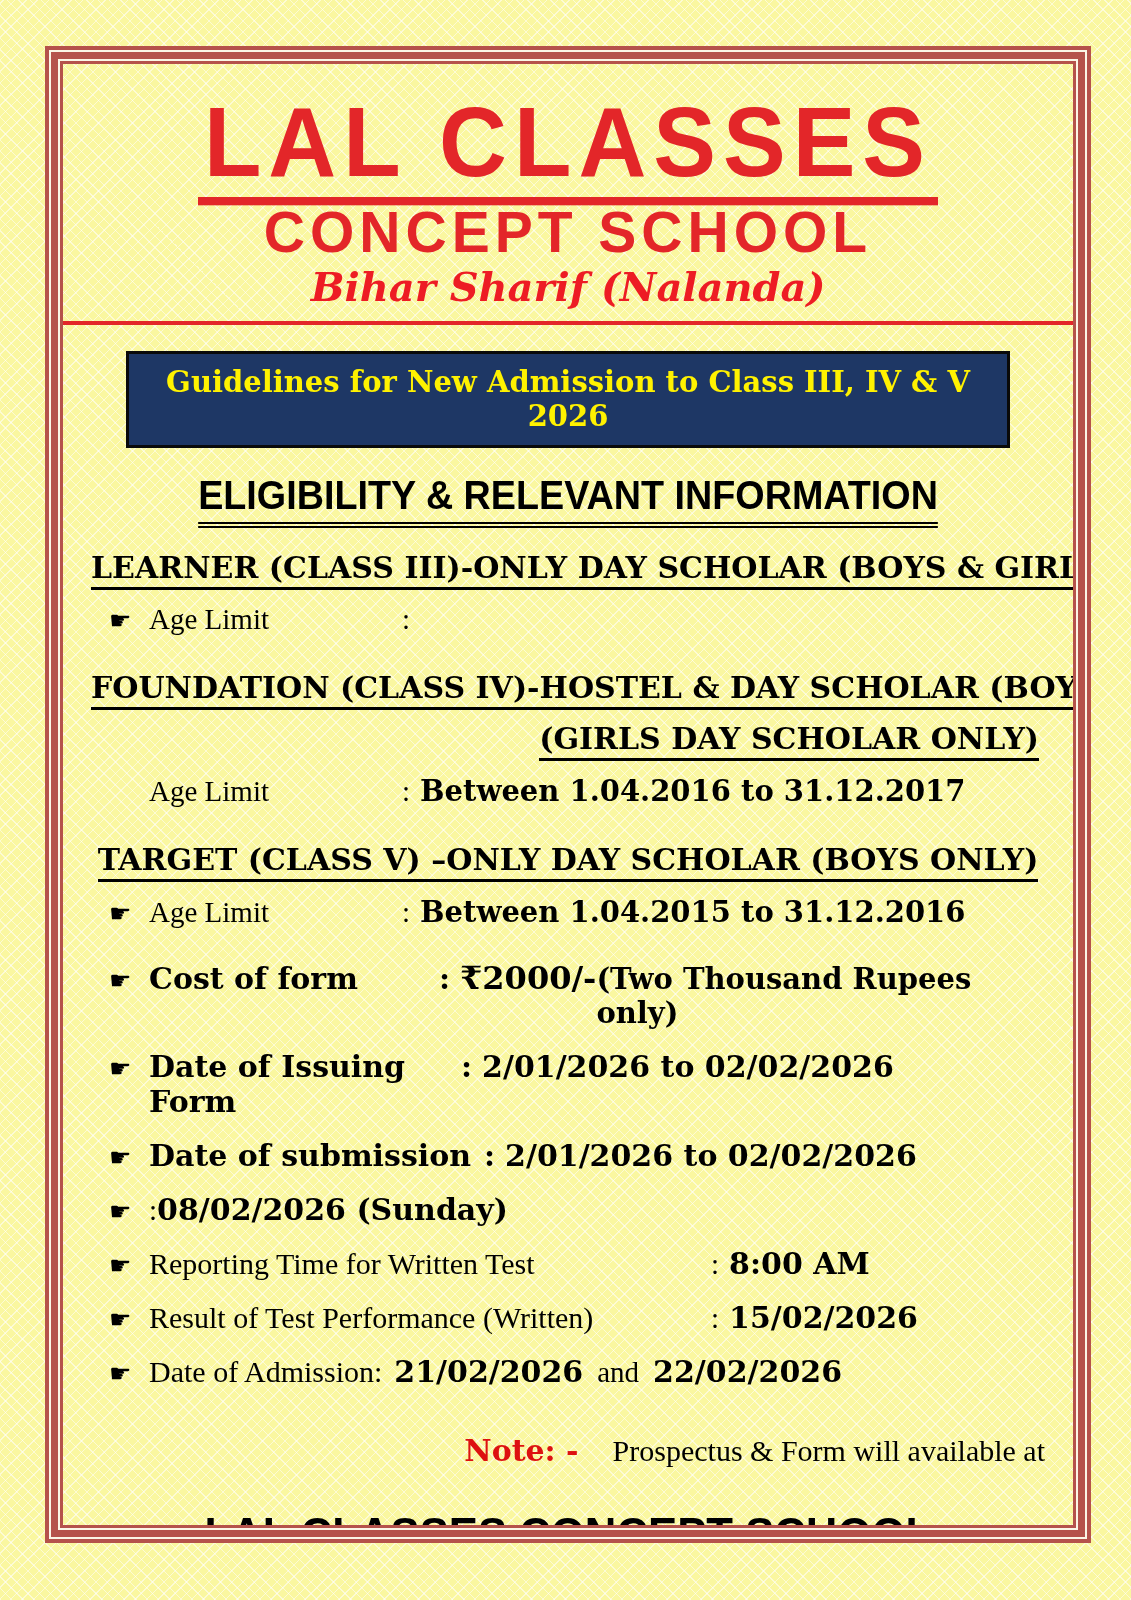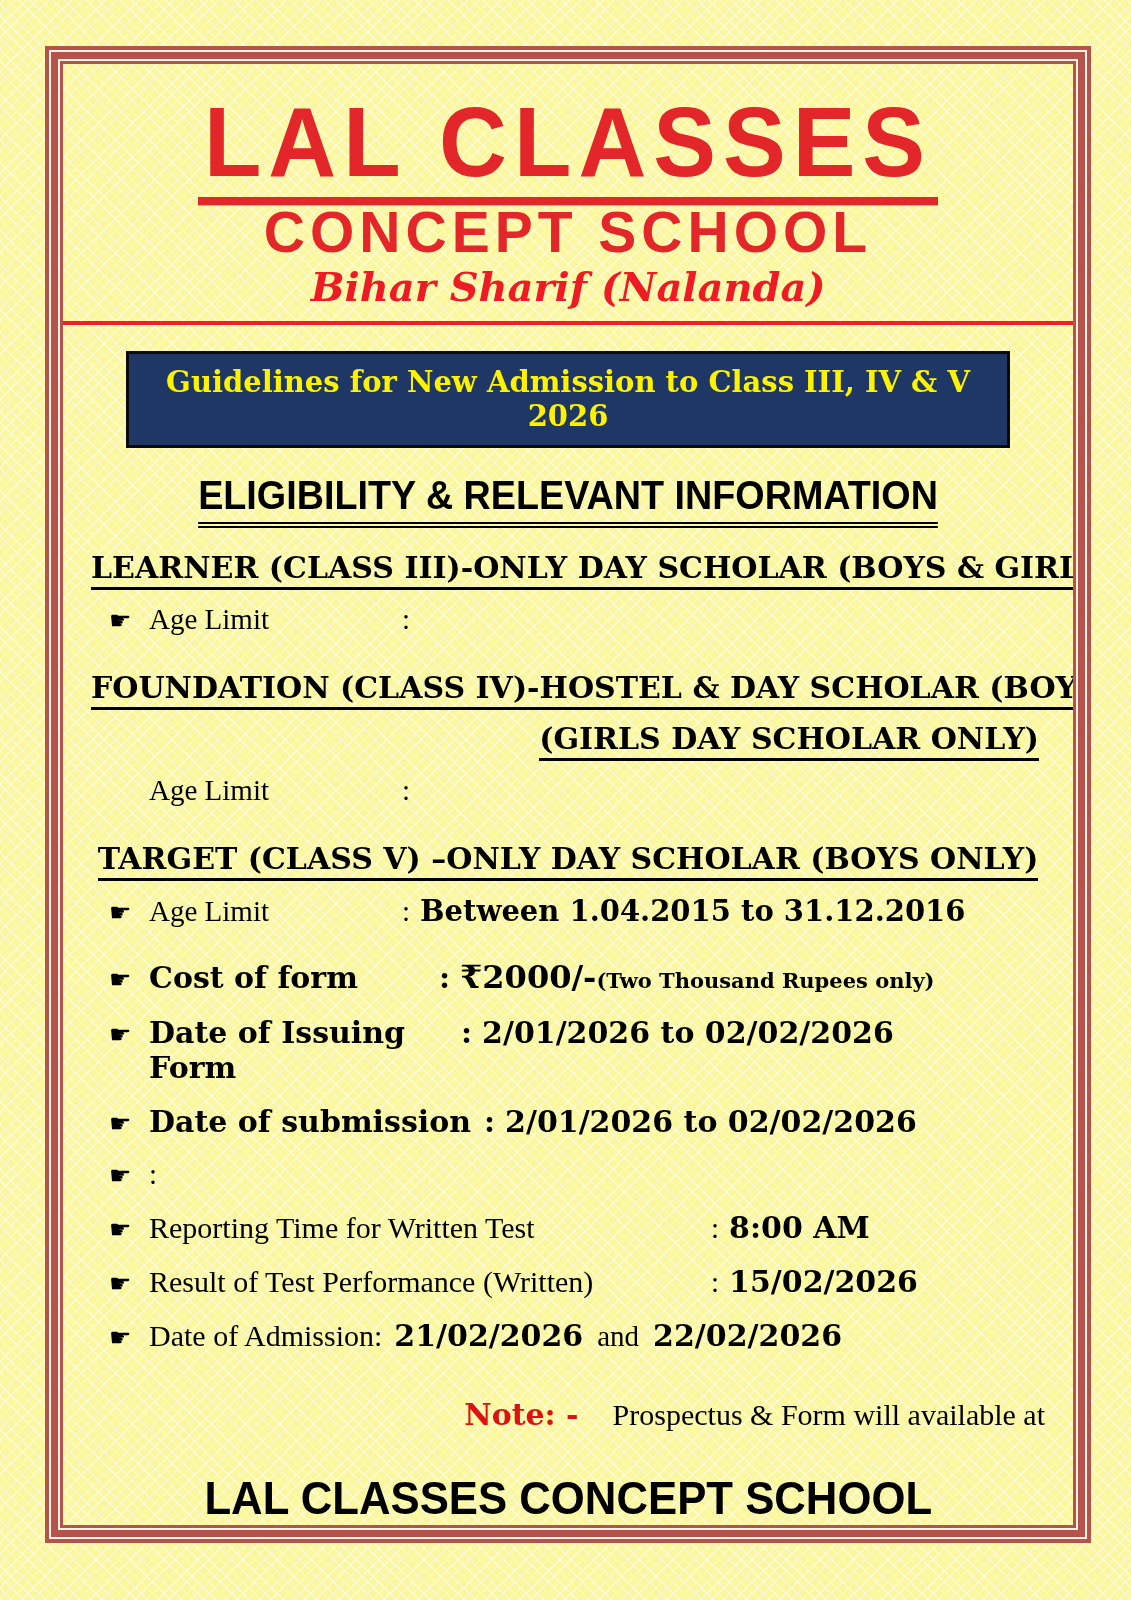--- a/index.html
+++ b/index.html
@@ -77,21 +77,21 @@
   .val{ font-family:"DejaVu Serif", serif; font-weight:bold; }
   
   .details{ margin-top:30px; }
   .d-row{ margin-top:19px; }
   .lbl-b{ font-family:"DejaVu Serif", serif; font-weight:bold; font-size:30px; }
   .lbl-r{ font-size:30px; }
   .w290{ width:290px; flex:none; }
   .w310{ width:312px; flex:none; }
   .w335{ width:335px; flex:none; }
   .w560{ width:562px; flex:none; }
-  .val-note{ font-family:"DejaVu Serif", serif; font-weight:bold; font-size:21px; }
+  .val-note{ font-family:"DejaVu Serif", serif; font-weight:bold; font-size:29px; }
   .mid-and{ margin:0 14px; font-size:29px; }
   
   .note{ margin-top:44px; font-size:30px; padding-left:4px;text-align:right; }
   .note-lbl{ color:#dd1111; font-family:"DejaVu Serif", serif; font-weight:bold; margin-right:34px; }
   
   .school{ text-align:center; margin-top:38px; }
   .school span{
     display:inline-block; font-family:"Liberation Sans", sans-serif; font-weight:900;
     font-size:47px; transform:scaleX(.93); transform-origin:center; white-space:nowrap;
   }
@@ -131,20 +131,21 @@
     <div class="sec-h h-foundation">
       <span>FOUNDATION (CLASS IV)-HOSTEL &amp; DAY SCHOLAR (BOYS ONLY)</span>
     </div>
     <div class="sec-h h-foundation2">
       <span>(GIRLS DAY SCHOLAR ONLY)</span>
     </div>
     <div class="row age-row">
       <span class="indent"></span>
       <span class="age-lbl">Age Limit</span>
       <span class="sep">:</span>
+      <span class="val">Between 1.04.2016 to 31.12.2017</span>
     </div>
 
     <div class="sec-h h-target">
       <span>TARGET (CLASS V) –ONLY DAY SCHOLAR  (BOYS ONLY)</span>
     </div>
     <div class="row age-row">
       <span class="hand">☛</span>
       <span class="age-lbl">Age Limit</span>
       <span class="sep">:</span>
       <span class="val">Between 1.04.2015 to 31.12.2016</span>
@@ -170,20 +171,21 @@
       <div class="row d-row">
         <span class="hand">☛</span>
         <span class="lbl-b w335">Date of submission</span>
         <span class="sep lbl-b">:</span>
         <span class="val" style="font-size:30px;">2/01/2026 to 02/02/2026</span>
       </div>
 
       <div class="row d-row">
         <span class="hand">☛</span>
         <span class="sep" style="margin-right:0;">:</span>
+        <span class="val" style="font-size:30px;">08/02/2026 (Sunday)</span>
       </div>
 
       <div class="row d-row">
         <span class="hand">☛</span>
         <span class="lbl-r w560">Reporting Time for Written Test</span>
         <span class="sep">:</span>
         <span class="val" style="font-size:30px;">8:00 AM</span>
       </div>
 
       <div class="row d-row">

